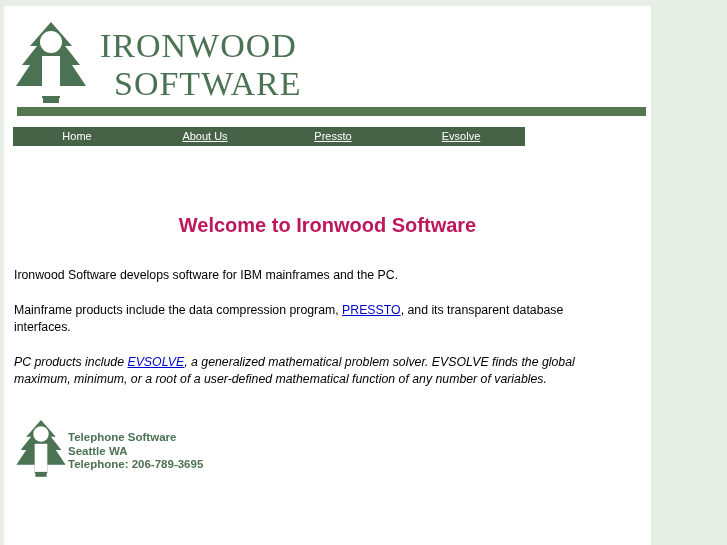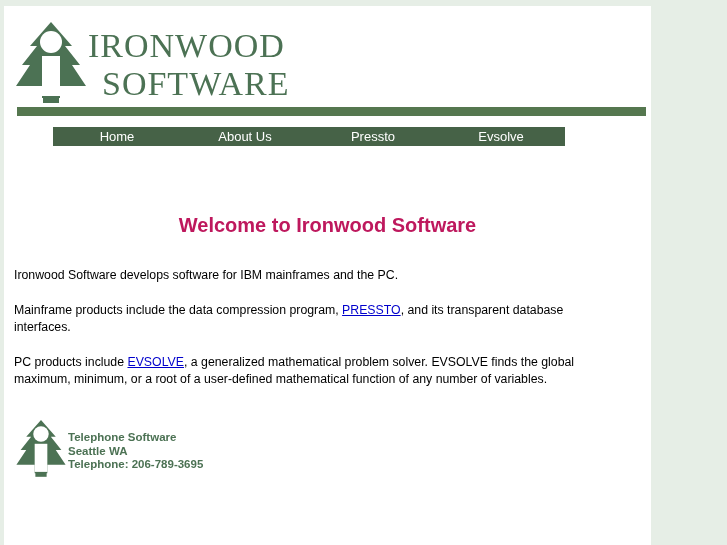--- a/index.html
+++ b/index.html
@@ -41,21 +41,21 @@
   }
   #logo-mark {
     position: absolute;
     left: 10px;
     top: 14px;
     width: 74px;
     height: 84px;
   }
   #wordmark {
     position: absolute;
-    left: 84px;
+    left: 96px;
     top: 21px;
     width: 420px;
     color: #4c7254;
     font-family: "Liberation Serif", serif;
     font-size: 34px;
     line-height: 38px;
     letter-spacing: 1px;
   }
   #wordmark .wm-line2 {
     display: block;
@@ -77,30 +77,30 @@
     top: 121px;
     width: 647px;
     height: 19px;
   }
   .nav-item {
     position: absolute;
     top: 0;
     height: 19px;
     background: #466247;
     color: #ffffff;
-    font-size: 13px;
+    font-size: 11px;
     line-height: 19px;
     text-align: center;
     box-sizing: border-box;
     cursor: pointer;
     user-select: none;
     white-space: nowrap;
-    margin-left: 40px;
   }
   .nav-item.linked {
+    text-decoration: underline;
   }
   .nav-item.current {
     text-decoration: none;
   }
 
   
   #main {
     position: absolute;
     left: 0;
     top: 145px;
@@ -117,21 +117,21 @@
   }
   .body-para {
     margin: 0;
     padding: 0 52px 0 10px;
     color: #000000;
     font-size: 12.3px;
     line-height: 17px;
   }
   #para-intro  { padding-top: 30px; }
   #para-mainframe { padding-top: 18px; }
-  #para-pc     { padding-top: 18px; }
+  #para-pc     { padding-top: 18px; font-style: italic; }
   .inline-link {
     color: #0000cc;
     text-decoration: underline;
     cursor: pointer;
   }
 
   
   #footer {
     position: absolute;
     left: 0;

